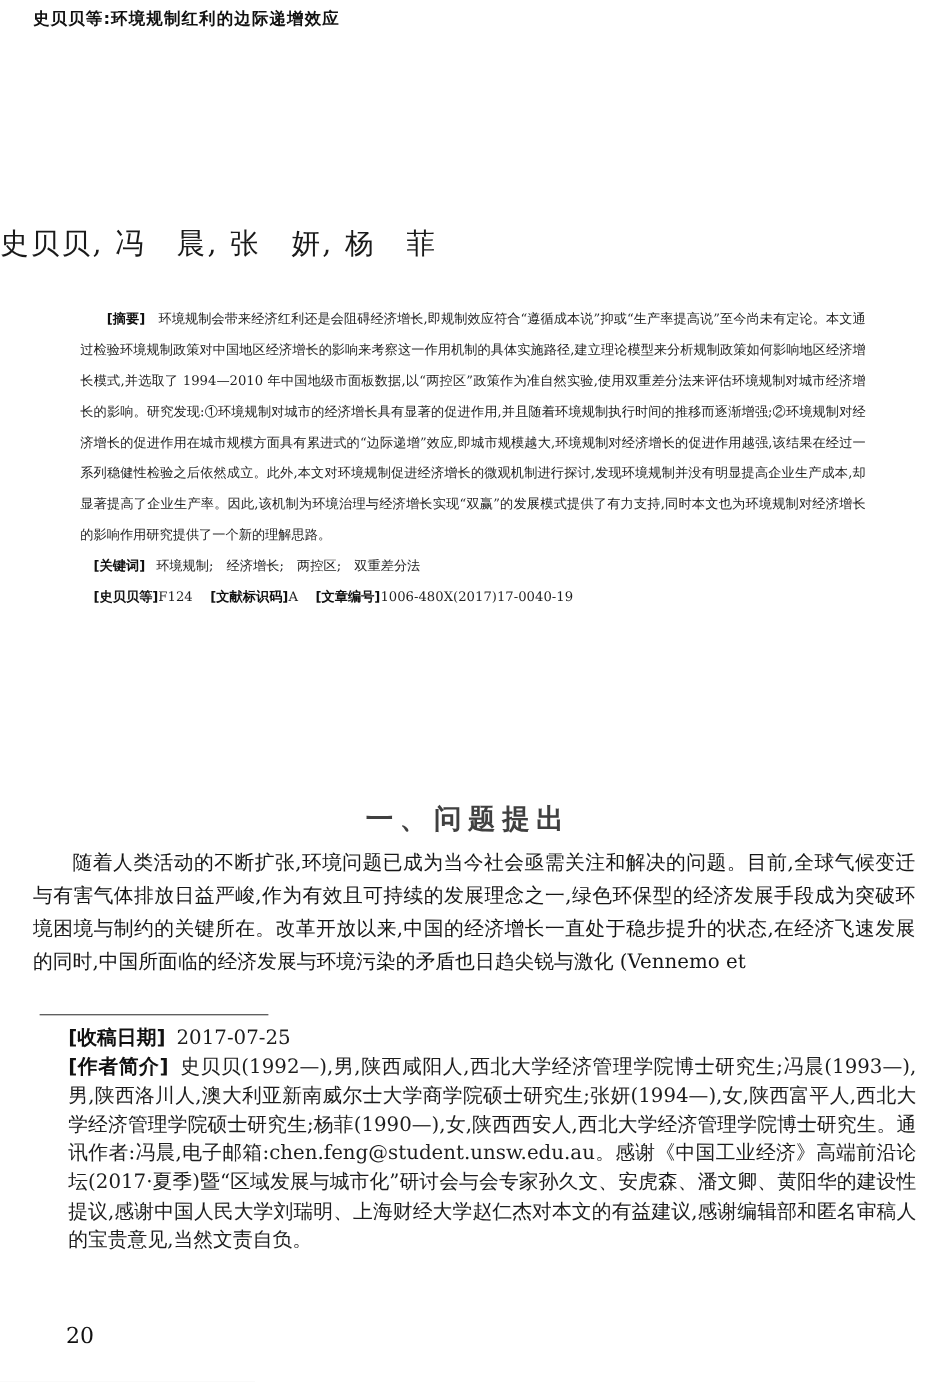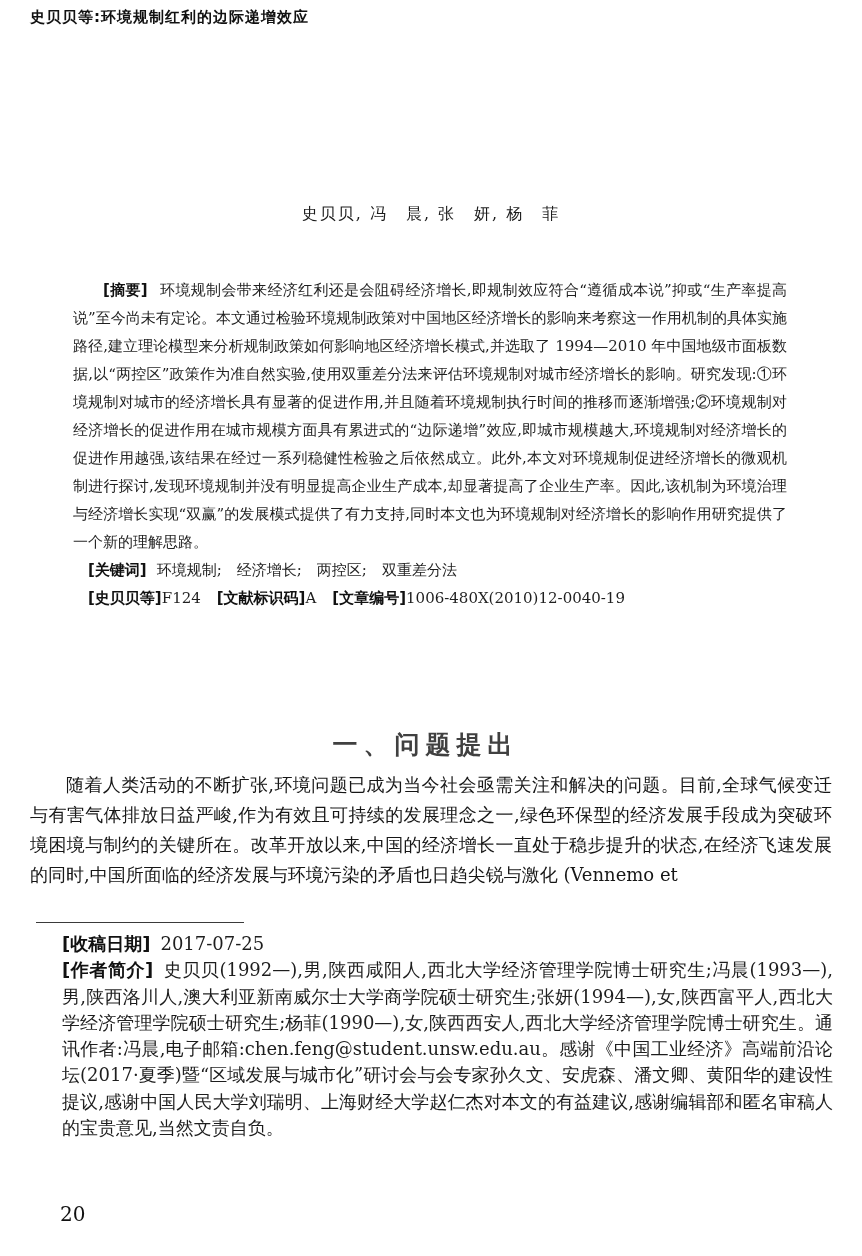--- a/index.html
+++ b/index.html
@@ -31,31 +31,31 @@
     text-align: center;
     font-size: 38px;
     font-weight: 600;
     letter-spacing: 3px;
     color: #111;
   }
   .article-authors {
     position: absolute;
     left: 0; right: 0;
     top: 204px;
-    text-align: center;
-    font-size: 16px;
+    text-align: left;
+    font-size: 26px;
     letter-spacing: 2px;
     color: #1a1a1a;
   }
   .abstract-block {
     position: absolute;
     left: 73px;
     width: 714px;
     top: 276px;
-    font-size: 15px;
+    font-size: 12px;
     line-height: 28px;
     text-align: justify;
     text-justify: inter-character;
     color: #1f1f1f;
   }
   .abstract-block p { margin: 0; }
   .abstract-para { text-indent: 2em; }
   .label {
     font-family: "DejaVu Sans", sans-serif;
     font-weight: 700;
@@ -128,21 +128,21 @@
   <div class="article-authors">史贝贝, 冯　晨, 张　妍, 杨　菲</div>
 
   <div class="abstract-block">
     <p class="abstract-para">
       <span class="label">[摘要]</span><span>环境规制会带来经济红利还是会阻碍经济增长,即规制效应符合“遵循成本说”抑或“生产率提高说”至今尚未有定论。本文通过检验环境规制政策对中国地区经济增长的影响来考察这一作用机制的具体实施路径,建立理论模型来分析规制政策如何影响地区经济增长模式,并选取了 1994—2010 年中国地级市面板数据,以“两控区”政策作为准自然实验,使用双重差分法来评估环境规制对城市经济增长的影响。研究发现:①环境规制对城市的经济增长具有显著的促进作用,并且随着环境规制执行时间的推移而逐渐增强;②环境规制对经济增长的促进作用在城市规模方面具有累进式的“边际递增”效应,即城市规模越大,环境规制对经济增长的促进作用越强,该结果在经过一系列稳健性检验之后依然成立。此外,本文对环境规制促进经济增长的微观机制进行探讨,发现环境规制并没有明显提高企业生产成本,却显著提高了企业生产率。因此,该机制为环境治理与经济增长实现“双赢”的发展模式提供了有力支持,同时本文也为环境规制对经济增长的影响作用研究提供了一个新的理解思路。</span>
     </p>
     <p class="keywords-line">
       <span class="label">[关键词]</span><span>环境规制;　经济增长;　两控区;　双重差分法</span>
     </p>
     <p class="meta-line">
-      <span class="meta-pair"><span class="label">[史贝贝等]</span><span>F124</span></span><span class="meta-pair"><span class="label">[文献标识码]</span><span>A</span></span><span class="meta-pair"><span class="label">[文章编号]</span><span>1006-480X(2010)12-0040-19</span></span>
+      <span class="meta-pair"><span class="label">[史贝贝等]</span><span>F124</span></span><span class="meta-pair"><span class="label">[文献标识码]</span><span>A</span></span><span class="meta-pair"><span class="label">[文章编号]</span><span>1006-480X(2017)17-0040-19</span></span>
     </p>
   </div>
 
   <div class="section-heading">一、问题提出</div>
 
   <div class="body-block">
     <p>随着人类活动的不断扩张,环境问题已成为当今社会亟需关注和解决的问题。目前,全球气候变迁与有害气体排放日益严峻,作为有效且可持续的发展理念之一,绿色环保型的经济发展手段成为突破环境困境与制约的关键所在。改革开放以来,中国的经济增长一直处于稳步提升的状态,在经济飞速发展的同时,中国所面临的经济发展与环境污染的矛盾也日趋尖锐与激化 (Vennemo et</p>
   </div>
 
   <div class="fn-divider"></div>

